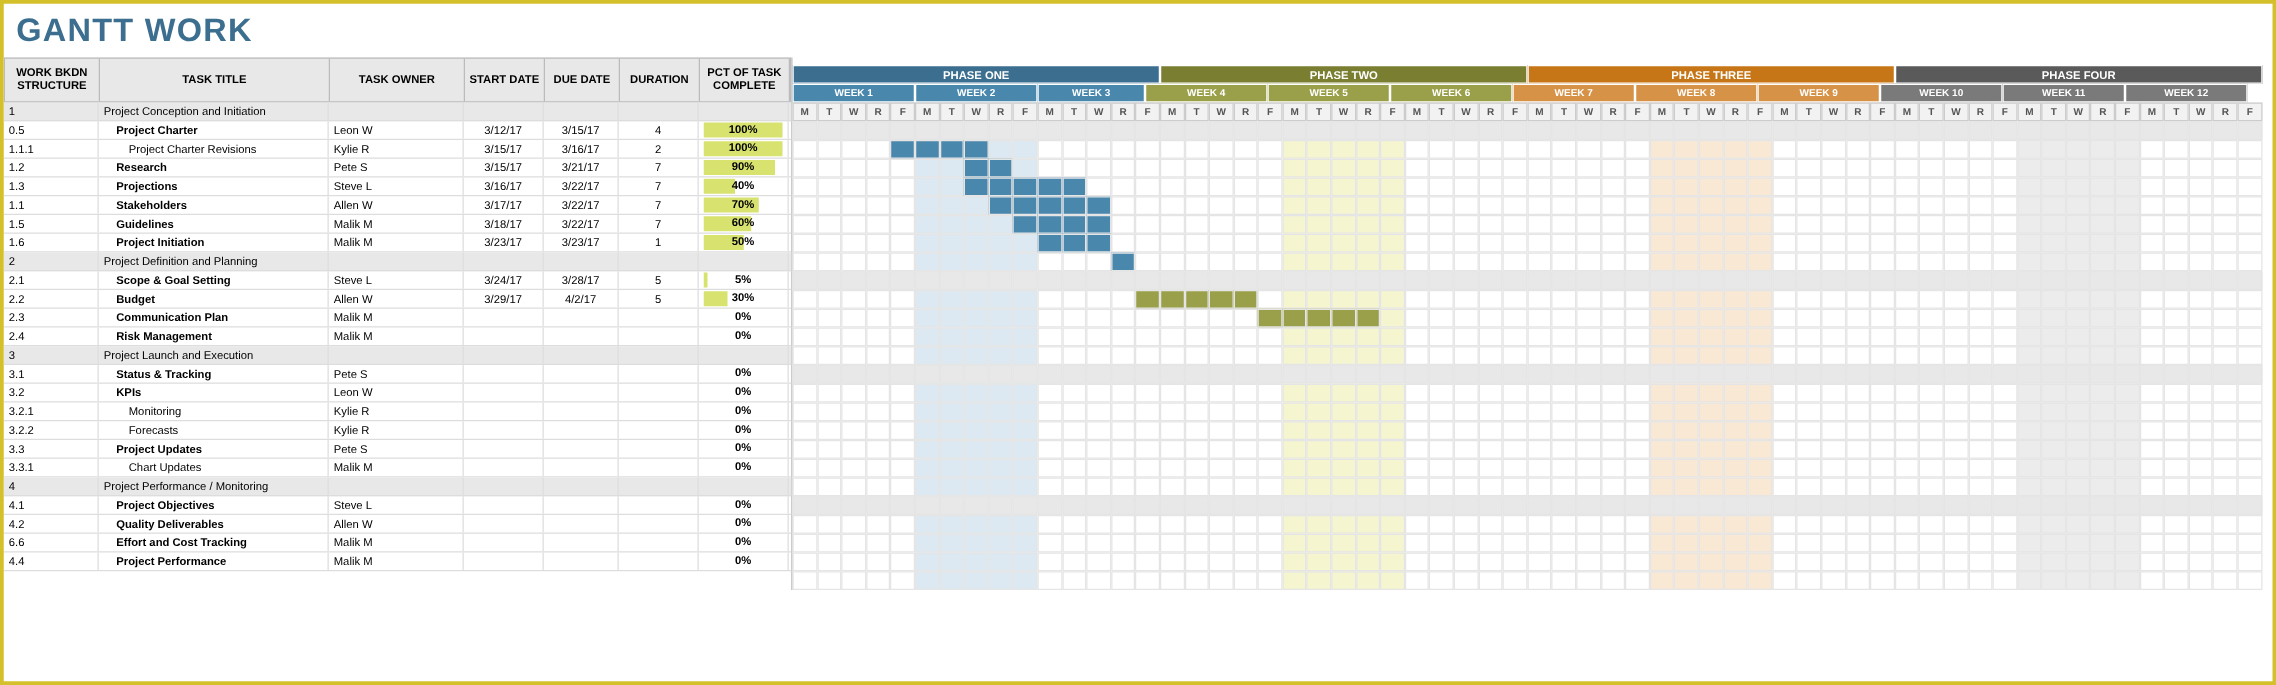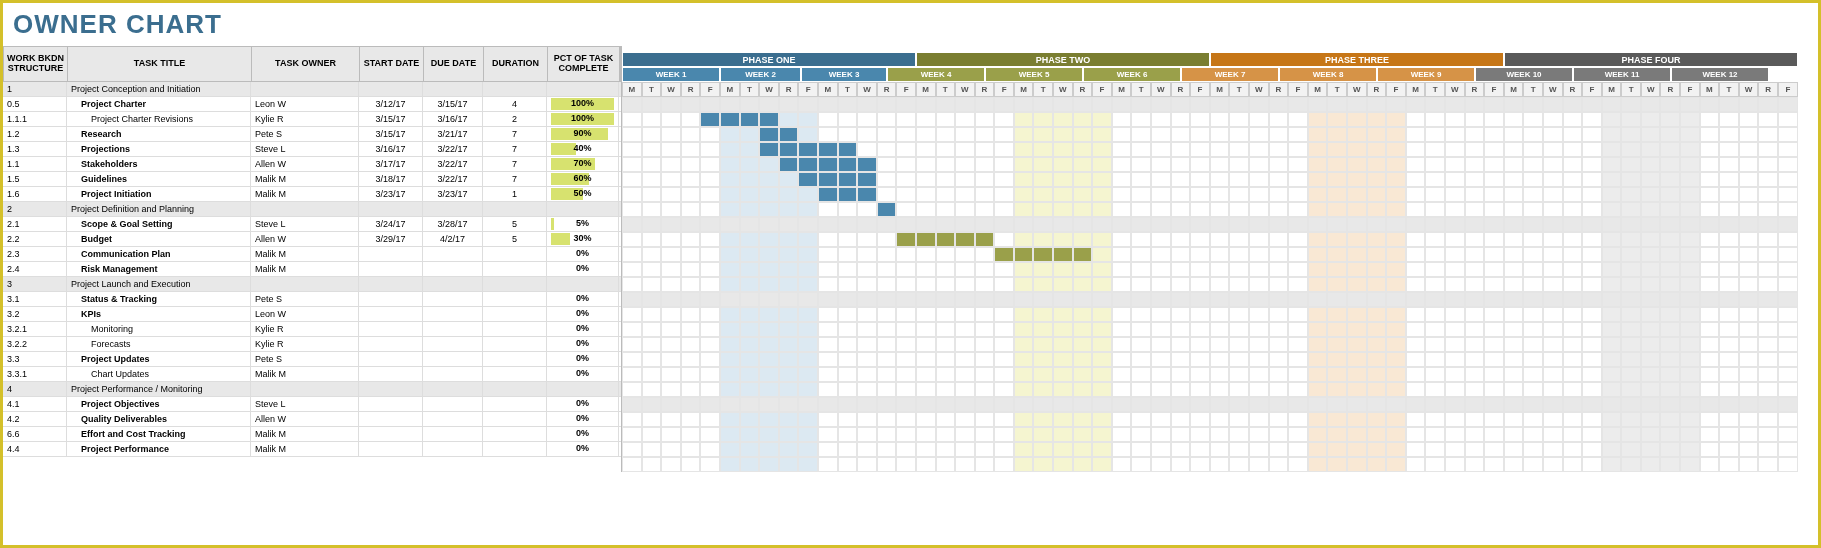--- a/index.html
+++ b/index.html
@@ -2,21 +2,21 @@
 <html><head>
 <meta charset="utf-8">
 <style>
 * { box-sizing: border-box; margin: 0; padding: 0; }
 body { font-family: Arial, sans-serif; font-size: 10px; background:#fff; border:3px solid #d4c02a; width:1821px; height:548px; overflow:hidden; }
 .title { font-size: 26px; font-weight:bold; color:#3b6e8f; padding:6px 10px; letter-spacing:1px;}
 .sheet { display:flex; }
 .left { border-right:1px solid #bbb; }
 .hdr-row { background:#e8e8e8; border:1px solid #bbb; display:flex; height:36px; }
 .hdr-cell { border-right:1px solid #bbb; font-size:9px; font-weight:bold; text-align:center; display:flex; align-items:center; justify-content:center; padding:2px; line-height:1.1;}
-.col-wbs { width:64px; }
+.col-wbs { width:76px; }
 .col-title { width:184px; }
 .col-owner { width:108px; }
 .col-start { width:64px; }
 .col-due { width:60px; }
 .col-dur { width:64px; }
 .col-pct { width:72px; }
 .data-row { display:flex; height:15px; border-bottom:1px solid #ddd; }
 .data-row.section { background:#e8e8e8; }
 .cell { border-right:1px solid #ddd; font-size:9px; padding:1px 4px; overflow:hidden; white-space:nowrap; display:flex; align-items:center; }
 .cell.center { justify-content:center; }
@@ -42,21 +42,21 @@
 .gc.hl-blue { background:#dce9f2; }
 .gc.hl-yellow { background:#f5f5d0; }
 .gc.hl-peach { background:#f9e8d4; }
 .gc.hl-gray { background:#ececec; }
 .gc.bar-blue { background:#4a87ad; }
 .gc.bar-olive { background:#9aa04a; }
 </style>
 </head>
 <body>
 
-<div class="title">OWNER CHART</div>
+<div class="title">GANTT WORK</div>
 
 <div class="sheet">
   <div class="left">
     <div class="hdr-row">
       <div class="hdr-cell col-wbs">WORK BKDN STRUCTURE</div>
       <div class="hdr-cell col-title">TASK TITLE</div>
       <div class="hdr-cell col-owner">TASK OWNER</div>
       <div class="hdr-cell col-start">START DATE</div>
       <div class="hdr-cell col-due">DUE DATE</div>
       <div class="hdr-cell col-dur">DURATION</div>
@@ -399,21 +399,21 @@
   <div class="right">
     <div style="height:6px"></div>
     <div class="phase-row" id="phase-row">
         <div class="phase p1" style="width: 294px;">PHASE ONE</div>
         <div class="phase p2" style="width: 294px;">PHASE TWO</div>
         <div class="phase p3" style="width: 294px;">PHASE THREE</div>
         <div class="phase p4" style="width: 294px;">PHASE FOUR</div>
       </div>
     <div class="week-row" id="week-row">
         <div class="week w1" style="width: 98px;">WEEK 1</div>
-        <div class="week w1" style="width: 81px;">WEEK 2</div>
+        <div class="week w1" style="width: 98px;">WEEK 2</div>
         <div class="week w1" style="width: 86px;">WEEK 3</div>
         <div class="week w2" style="width: 98px;">WEEK 4</div>
         <div class="week w2" style="width: 98px;">WEEK 5</div>
         <div class="week w2" style="width: 98px;">WEEK 6</div>
         <div class="week w3" style="width: 98px;">WEEK 7</div>
         <div class="week w3" style="width: 98px;">WEEK 8</div>
         <div class="week w3" style="width: 98px;">WEEK 9</div>
         <div class="week w4" style="width: 98px;">WEEK 10</div>
         <div class="week w4" style="width: 98px;">WEEK 11</div>
         <div class="week w4" style="width: 98px;">WEEK 12</div>

